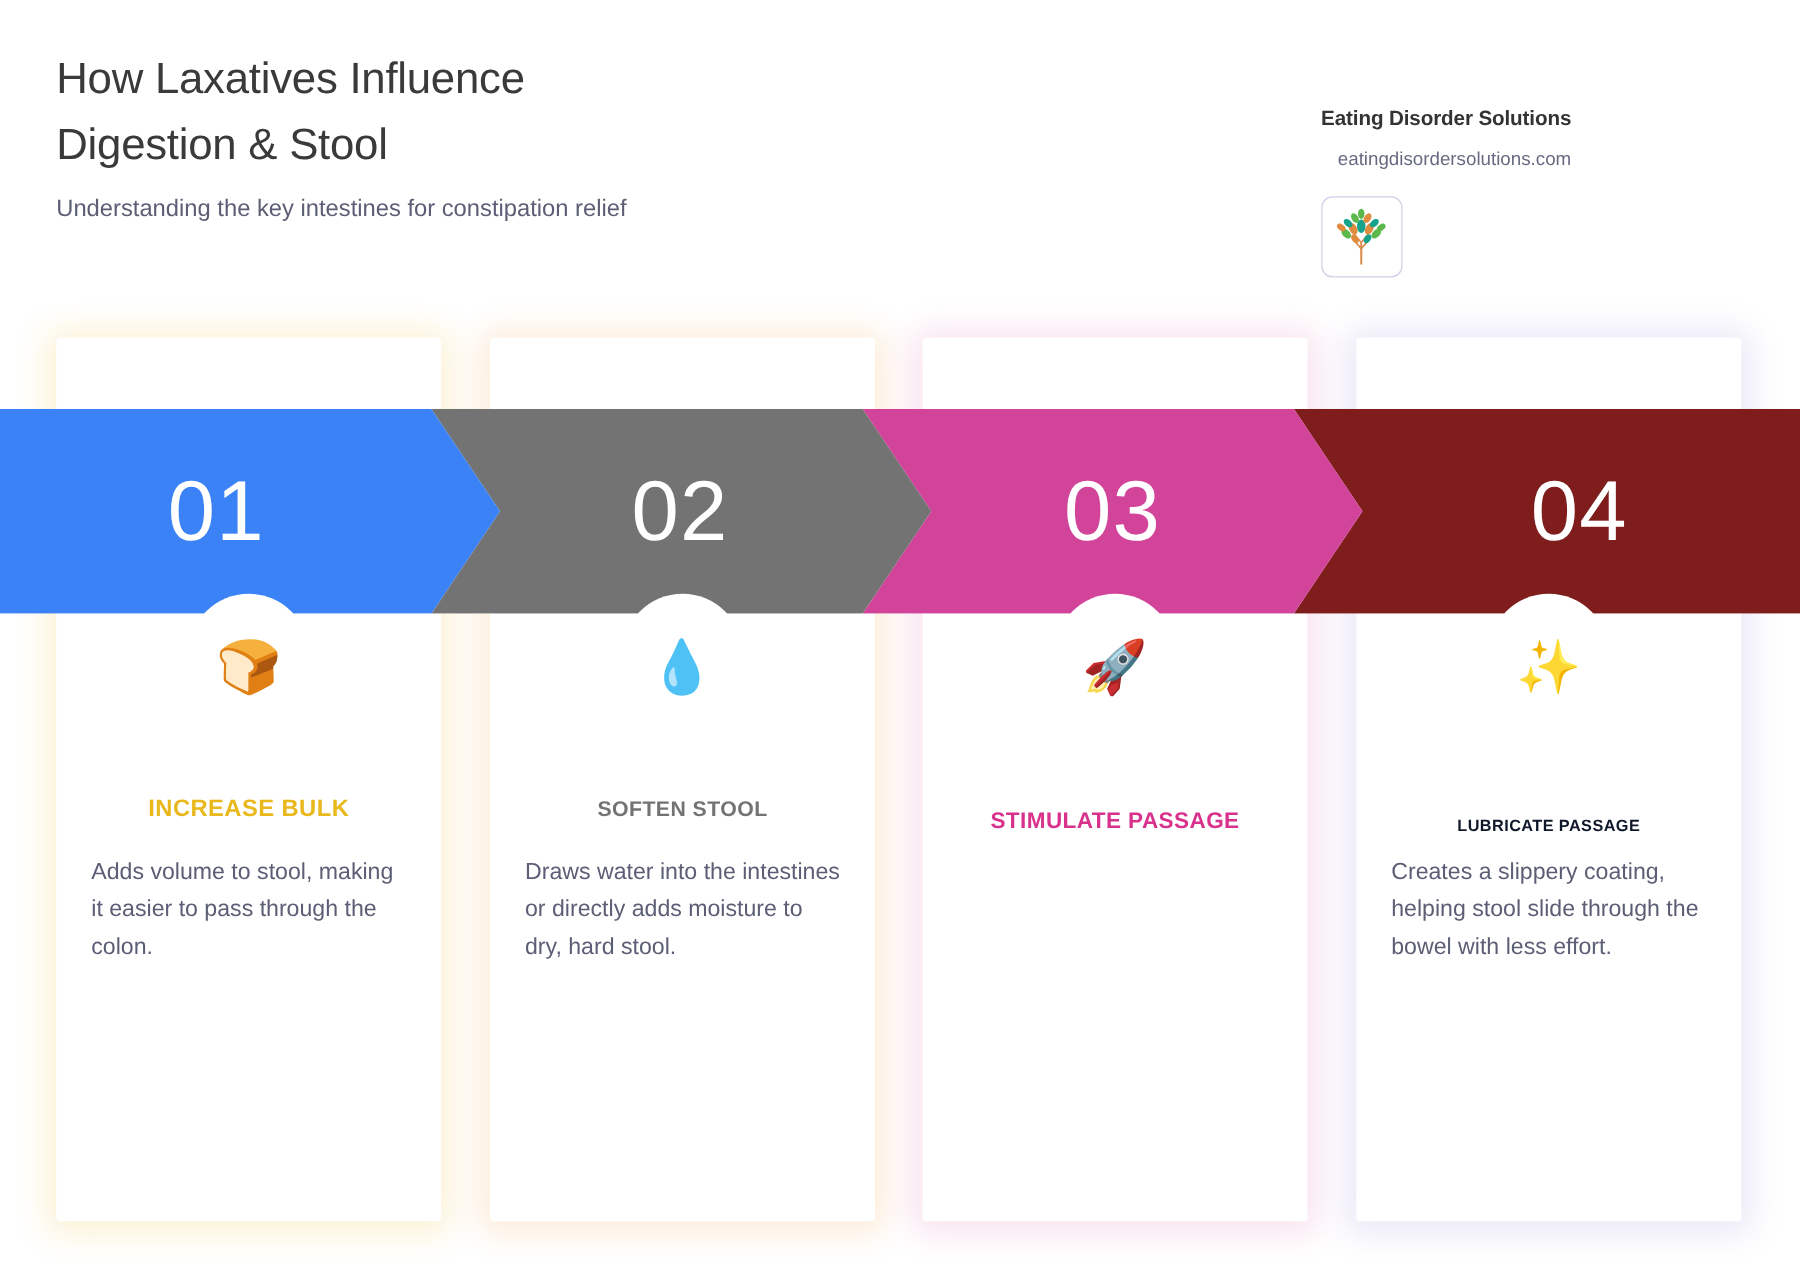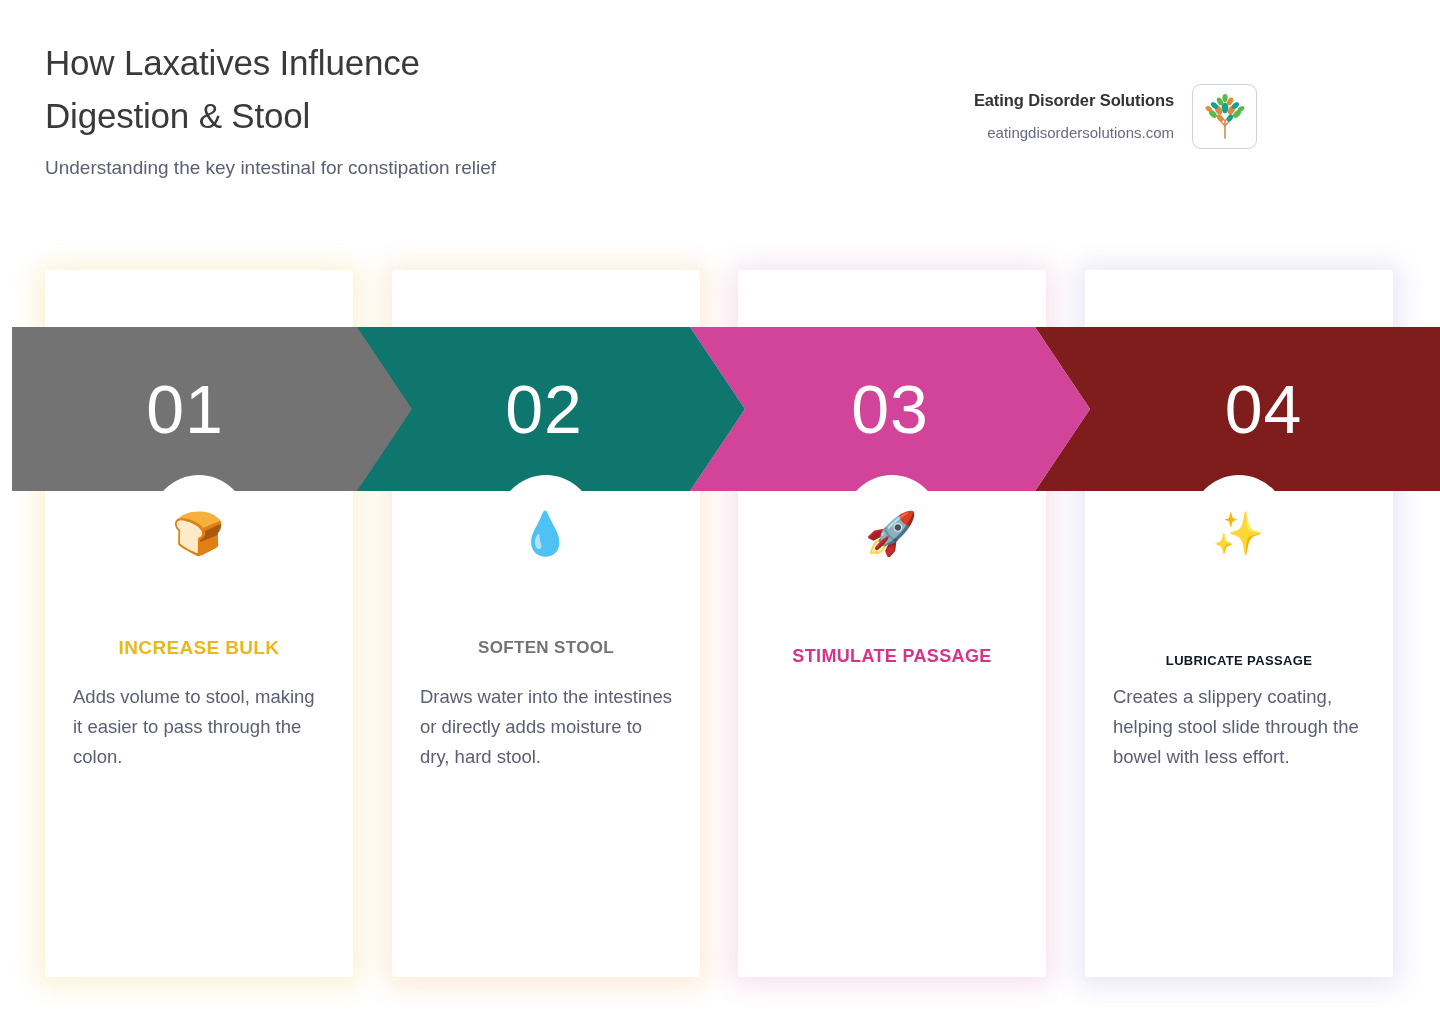--- a/index.html
+++ b/index.html
@@ -44,22 +44,22 @@
     color: #5b5e74;
     font-weight: 400;
   }
 
   
   #brand {
     position: absolute;
     right: 52px;
     top: 84px;
     display: flex;
-    align-items: center;
     gap: 18px;
+    flex-direction: column;
   }
   #brand-text {
     text-align: right;
   }
   #brand-name {
     font-size: 16.5px;
     font-weight: bold;
     color: #333333;
     line-height: 22px;
     letter-spacing: -0.1px;
@@ -173,28 +173,28 @@
     color: #ffffff;
     font-size: 68px;
     line-height: 74px;
     font-weight: 400;
     letter-spacing: 1px;
     position: relative;
     z-index: 2;
   }
   
   .chev.s1 {
-    left: 12px; width: 400px;
-    background: #737373;
+    left: 0; width: 400px;
+    background: #3b82f6;
     clip-path: polygon(0 0, 345px 0, 400px 50%, 345px 100%, 0 100%);
     z-index: 4;
   }
   .chev.s2 {
     left: 345px; width: 400px;
-    background: #0f766e;
+    background: #737373;
     clip-path: polygon(0 0, 345px 0, 400px 50%, 345px 100%, 0 100%, 55px 50%);
     z-index: 3;
     text-align: center;
   }
   .chev.s3 {
     left: 690px; width: 400px;
     background: #D2439A;
     clip-path: polygon(0 0, 345px 0, 400px 50%, 345px 100%, 0 100%, 55px 50%);
     z-index: 2;
   }
@@ -210,21 +210,21 @@
   .chev.s4 .num { transform: translateX(26px); }
 </style>
 </head>
 <body>
 
 <div id="header">
 
   <div id="title-block">
     <div class="title-line">How Laxatives Influence</div>
     <div class="title-line">Digestion &amp; Stool</div>
-    <div id="subtitle">Understanding the key intestinal for constipation relief</div>
+    <div id="subtitle">Understanding the key intestines for constipation relief</div>
   </div>
 
   <div id="brand">
     <div id="brand-text">
       <div id="brand-name">Eating Disorder Solutions</div>
       <div id="brand-url">eatingdisordersolutions.com</div>
     </div>
     <div id="brand-logo">
       <svg width="50" height="50" viewBox="0 0 50 50" aria-hidden="true">
 

